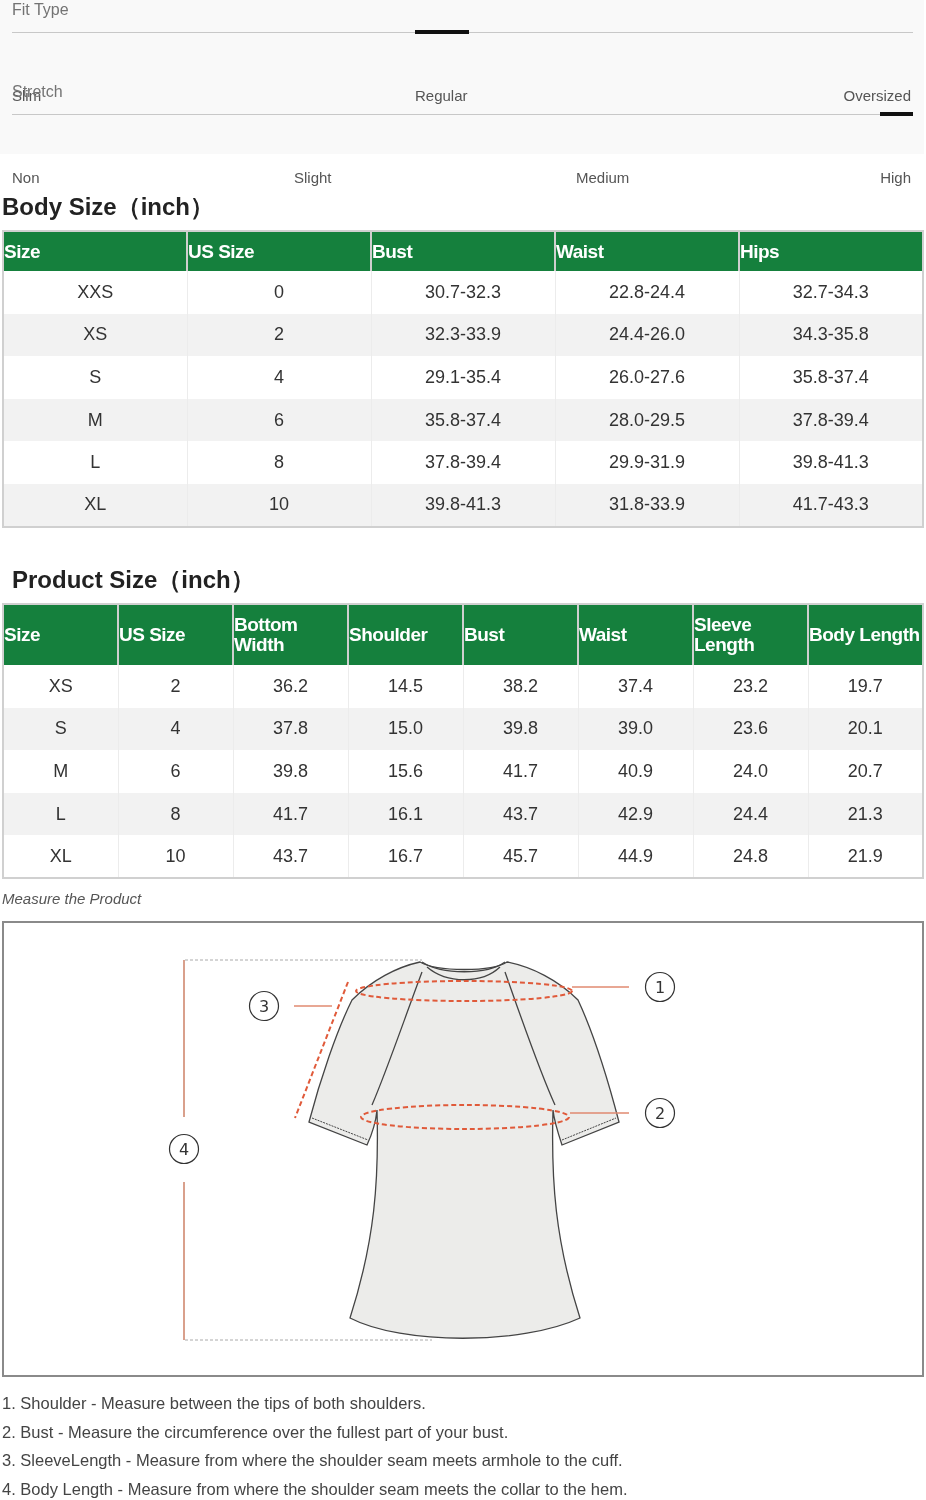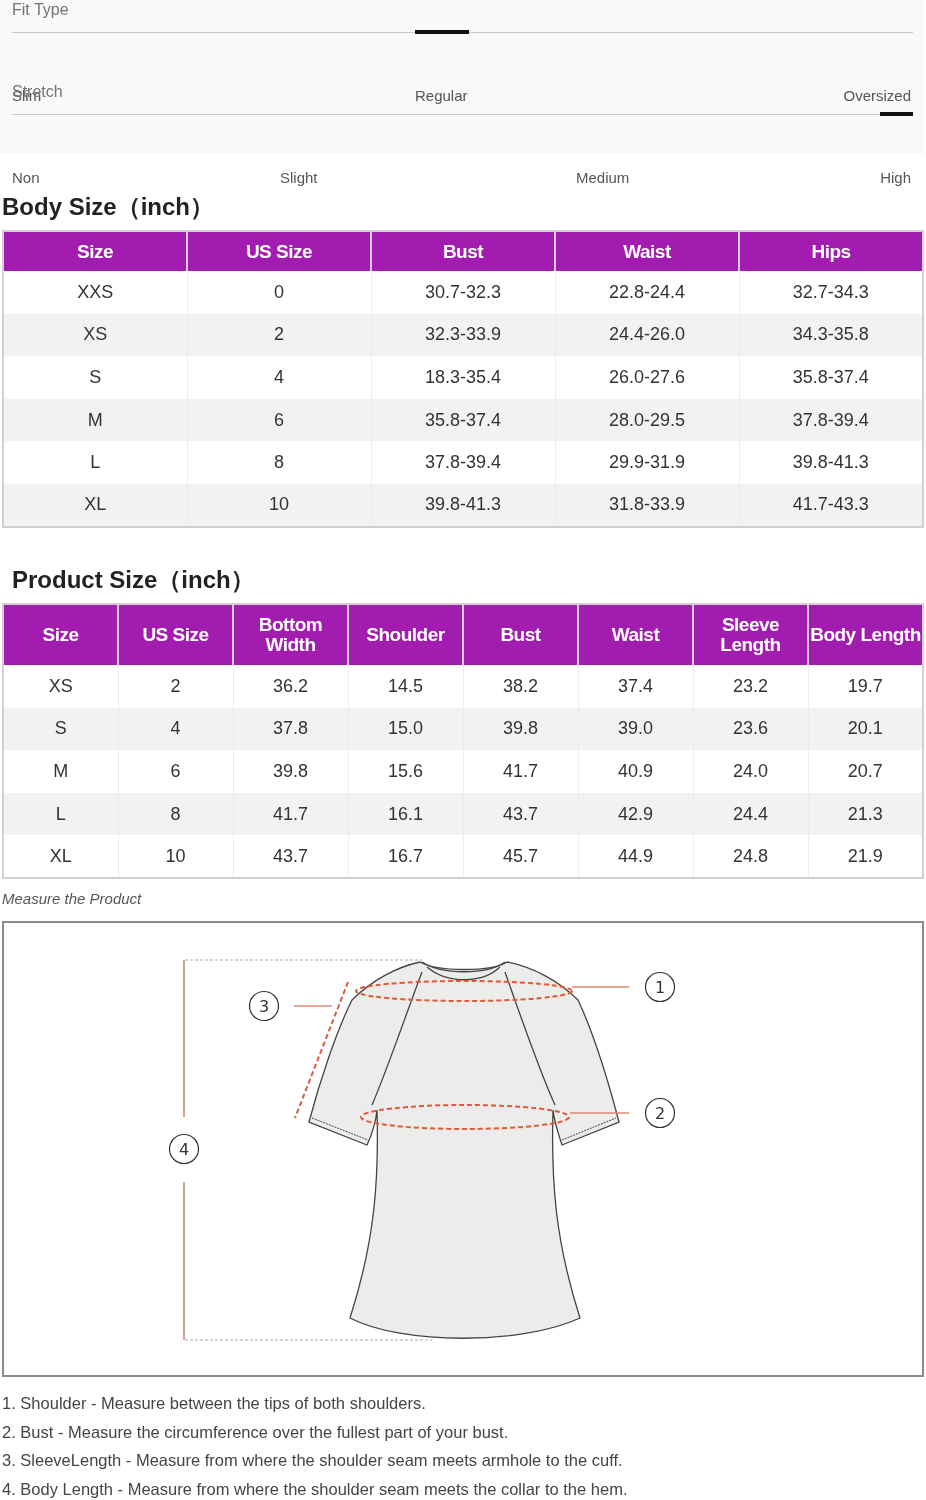--- a/index.html
+++ b/index.html
@@ -11,21 +11,21 @@
   .fit-label { position: absolute; left: 12px; font-size: 16px; color: #737373; font-weight: 300; }
   .track { position: absolute; left: 12px; width: 901px; height: 1px; background: #c8c8c8; }
   .marker { position: absolute; height: 4px; background: #111; }
   .opt { position: absolute; font-size: 15px; color: #555; margin-top: 44px; }
 
   
   .sec-title { position: absolute; left: 2px; font-size: 24px; font-weight: bold; color: #222; }
 
   
   table.size-table { position: absolute; left: 2px; width: 922px; border-collapse: collapse; border: 2px solid #d0d0d0; table-layout: fixed; }
-  .size-table th { background: #a21caf; color: #fff; font-weight: bold; font-size: 19px; letter-spacing: -0.5px; border-left: 2px solid #cfcfcf; text-align: center; line-height: 20px; }
+  .size-table th { background: #15803d; color: #fff; font-weight: bold; font-size: 19px; letter-spacing: -0.5px; border-left: 2px solid #cfcfcf; text-align: left; line-height: 20px; }
   .size-table th:first-child { border-left: none; }
   .size-table td { text-align: center; font-size: 18px; color: #333; border-left: 1px solid #ececec; }
   .size-table td:first-child { border-left: none; }
   .size-table tr.alt td { background: #f2f2f2; }
 
   #body-table th { height: 40px; }
   #body-table td { height: 42.6px; }
   #prod-table th { height: 61px; }
   #prod-table td { height: 42.6px; }
 
@@ -45,21 +45,21 @@
   <div class="track" style="top:32px;"></div>
   <div class="marker" style="left:415px; top:30px; width:54px;"></div>
   <div class="opt" style="left:12px; top:43px;">Slim</div>
   <div class="opt" style="left:415px; top:43px;">Regular</div>
   <div class="opt" style="right:13px; top:43px;">Oversized</div>
 
   <div class="fit-label" style="top:83px;">Stretch</div>
   <div class="track" style="top:114px;"></div>
   <div class="marker" style="left:880px; top:112px; width:33px;"></div>
   <div class="opt" style="left:12px; top:125px;">Non</div>
-  <div class="opt" style="left:280px; top:125px;">Slight</div>
+  <div class="opt" style="left:294px; top:125px;">Slight</div>
   <div class="opt" style="left:576px; top:125px;">Medium</div>
   <div class="opt" style="right:13px; top:125px;">High</div>
 </div>
 
 <div class="sec-title" style="top:191px;">Body Size（inch）</div>
 <table id="body-table" class="size-table" style="top:230px;">
   <thead>
     <tr>
       <th>Size</th>
       <th>US Size</th>
@@ -79,21 +79,21 @@
     <tr class="alt">
       <td>XS</td>
       <td>2</td>
       <td>32.3-33.9</td>
       <td>24.4-26.0</td>
       <td>34.3-35.8</td>
     </tr>
     <tr>
       <td>S</td>
       <td>4</td>
-      <td>18.3-35.4</td>
+      <td>29.1-35.4</td>
       <td>26.0-27.6</td>
       <td>35.8-37.4</td>
     </tr>
     <tr class="alt">
       <td>M</td>
       <td>6</td>
       <td>35.8-37.4</td>
       <td>28.0-29.5</td>
       <td>37.8-39.4</td>
     </tr>

